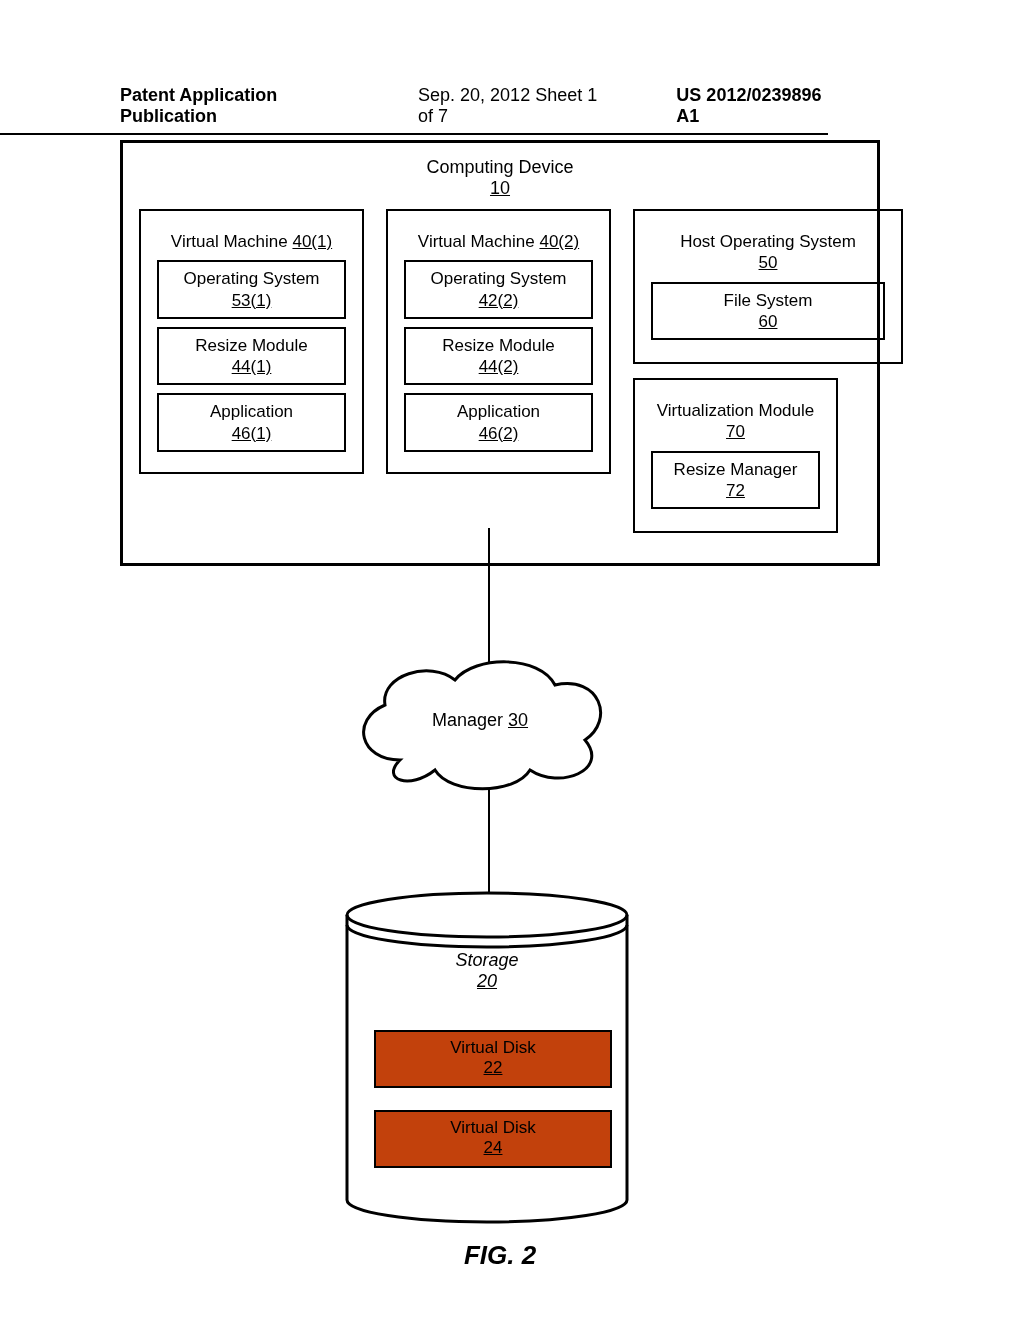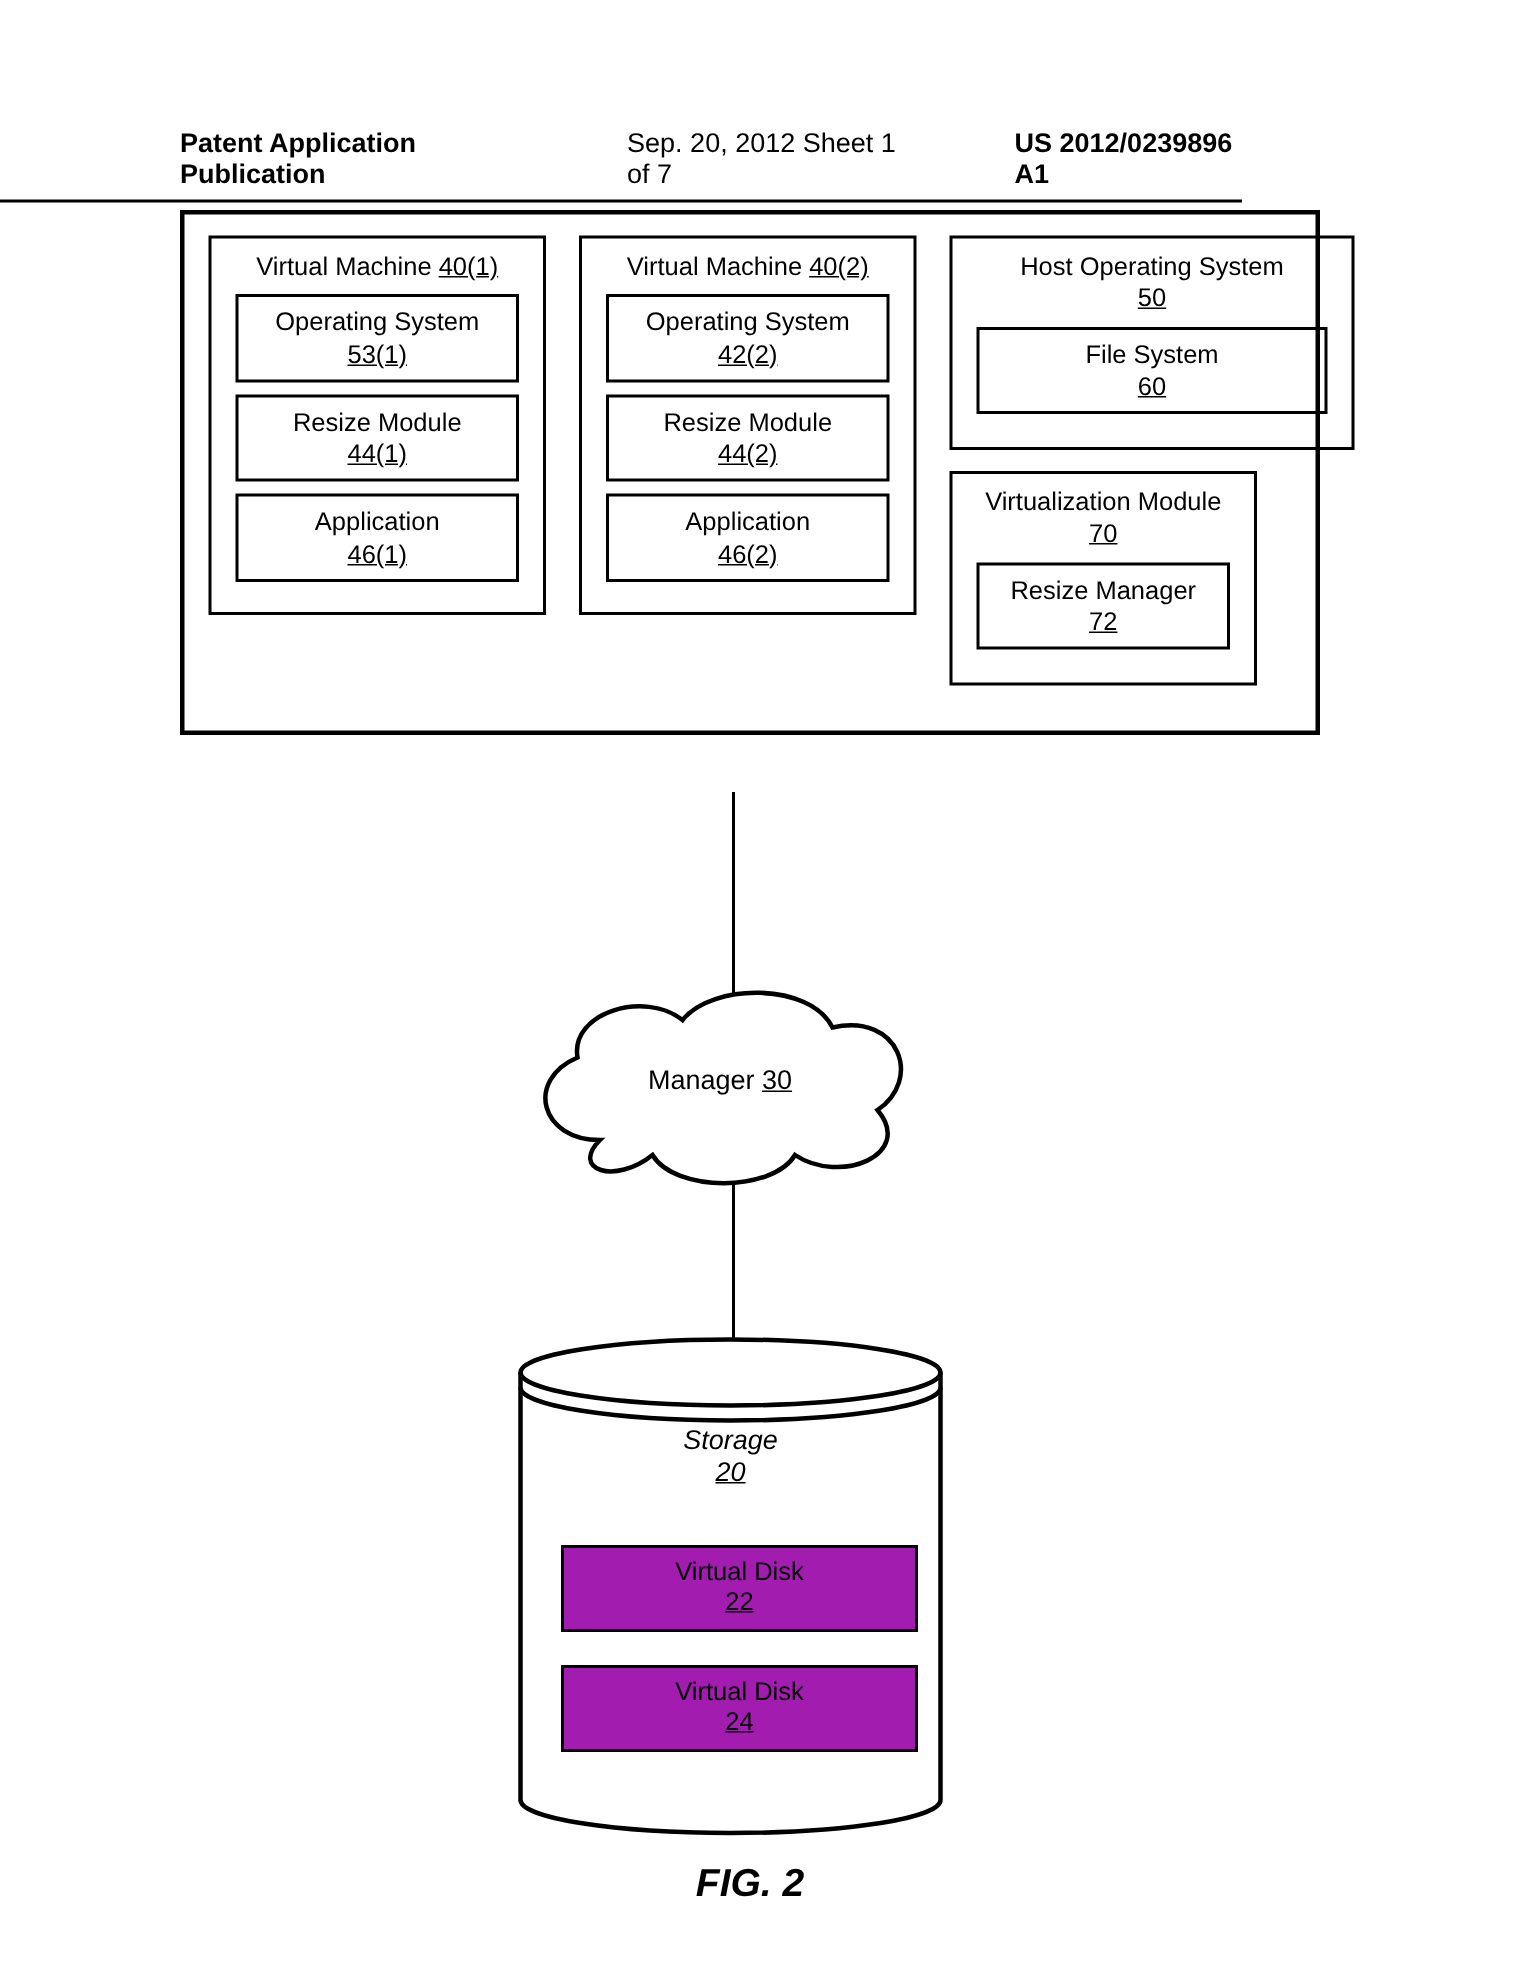--- a/index.html
+++ b/index.html
@@ -58,21 +58,21 @@
     align-items: flex-start;
   }
   .col {
     display: flex;
     flex-direction: column;
     gap: 14px;
   }
 
   .box {
     border: 2px solid #000;
-    padding: 8px 6px;
+    padding: 20px 6px;
     box-sizing: border-box;
     text-align: center;
     font-size: 17px;
     line-height: 1.25;
   }
   .vm-box { width: 225px; padding-bottom: 12px; }
   .vm-title { margin-bottom: 8px; }
   .sub-box {
     border: 2px solid #000;
     padding: 6px 4px;
@@ -126,21 +126,21 @@
     font-style: italic;
   }
   .vdisk {
     position: absolute;
     left: 32px;
     width: 226px;
     border: 2px solid #000;
     padding: 6px 4px 8px 4px;
     font-size: 17px;
     text-align: center;
-    background: #a21caf;
+    background: #c2410c;
   }
   .vdisk1 { top: 140px; }
   .vdisk2 { top: 220px; }
 
   .fig-label {
     position: absolute;
     top: 1100px;
     left: 0;
     width: 760px;
     text-align: center;
@@ -154,20 +154,24 @@
 
 <div class="page-header">
   <span class="bold hdr-left">Patent Application Publication</span>
   <span class="hdr-center">Sep. 20, 2012  Sheet 1 of 7</span>
   <span class="bold hdr-right">US 2012/0239896 A1</span>
 </div>
 
 <div class="figure-area">
 
   <div class="device-box">
+    <div class="device-title-line">
+      <span>Computing Device</span><br>
+      <span class="underline">10</span>
+    </div>
 
     <div class="cols">
 
       <div class="col">
         <div class="box vm-box">
           <div class="vm-title">
             <span>Virtual Machine </span><span class="underline">40(1)</span>
           </div>
           <div class="sub-box">
             <span>Operating System</span><br>

